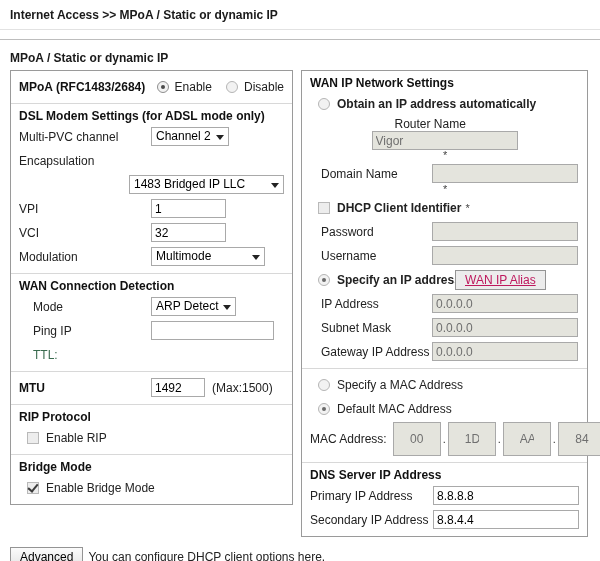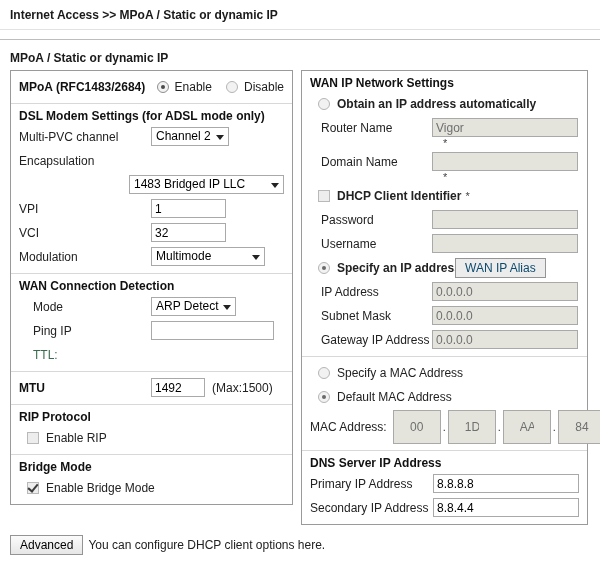--- a/index.html
+++ b/index.html
@@ -148,21 +148,21 @@
   .btn {
     border: 1px solid #949494;
     background: linear-gradient(#fbfbfb, #e6e6e6);
     font-family: "Liberation Sans", sans-serif;
     font-size: 12px;
     color: #000;
     padding: 2px 9px;
     line-height: 14px;
     white-space: nowrap;
   }
-  .btn.dis { color: #0c4a6e; background: #ececec; }
+  .btn.dis { color: #be185d; background: #ececec; text-decoration: underline; }
 
   .star { font-size: 11px; color: #444; line-height: 9px; }
 
   .note { font-size: 12px; color: #222; }
   .ttl-green { color: #3a6b4f; }
 
   
   .footer { padding: 10px 10px 0 10px; }
   .footer-row { display: flex; align-items: center; gap: 5px; }
   .footer-note { font-size: 12px; color: #222; }
@@ -290,21 +290,21 @@
   <div class="panel panel-right">
 
     <div class="sect">
       <div class="sect-title">WAN IP Network Settings</div>
 
       <div class="row">
         <span class="rad" style="margin-left:8px;"></span>
         <span class="lbl" style="margin-left:7px; font-weight:bold;">Obtain an IP address automatically</span>
       </div>
 
-      <div class="row" style="margin-bottom:0;">
+      <div class="row" style="margin-bottom:0;flex-direction:column;">
         <span class="lbl" style="width:122px; padding-left:11px;">Router Name</span>
         <input class="ipt dis" style="width: 146px;" type="text" disabled="" value="Vigor">
       </div>
       <div class="row" style="min-height:11px; margin-bottom:2px;">
         <span style="width:133px;"></span>
         <span class="star">*</span>
       </div>
 
       <div class="row" style="margin-bottom:0;">
         <span class="lbl" style="width:122px; padding-left:11px;">Domain Name</span>

